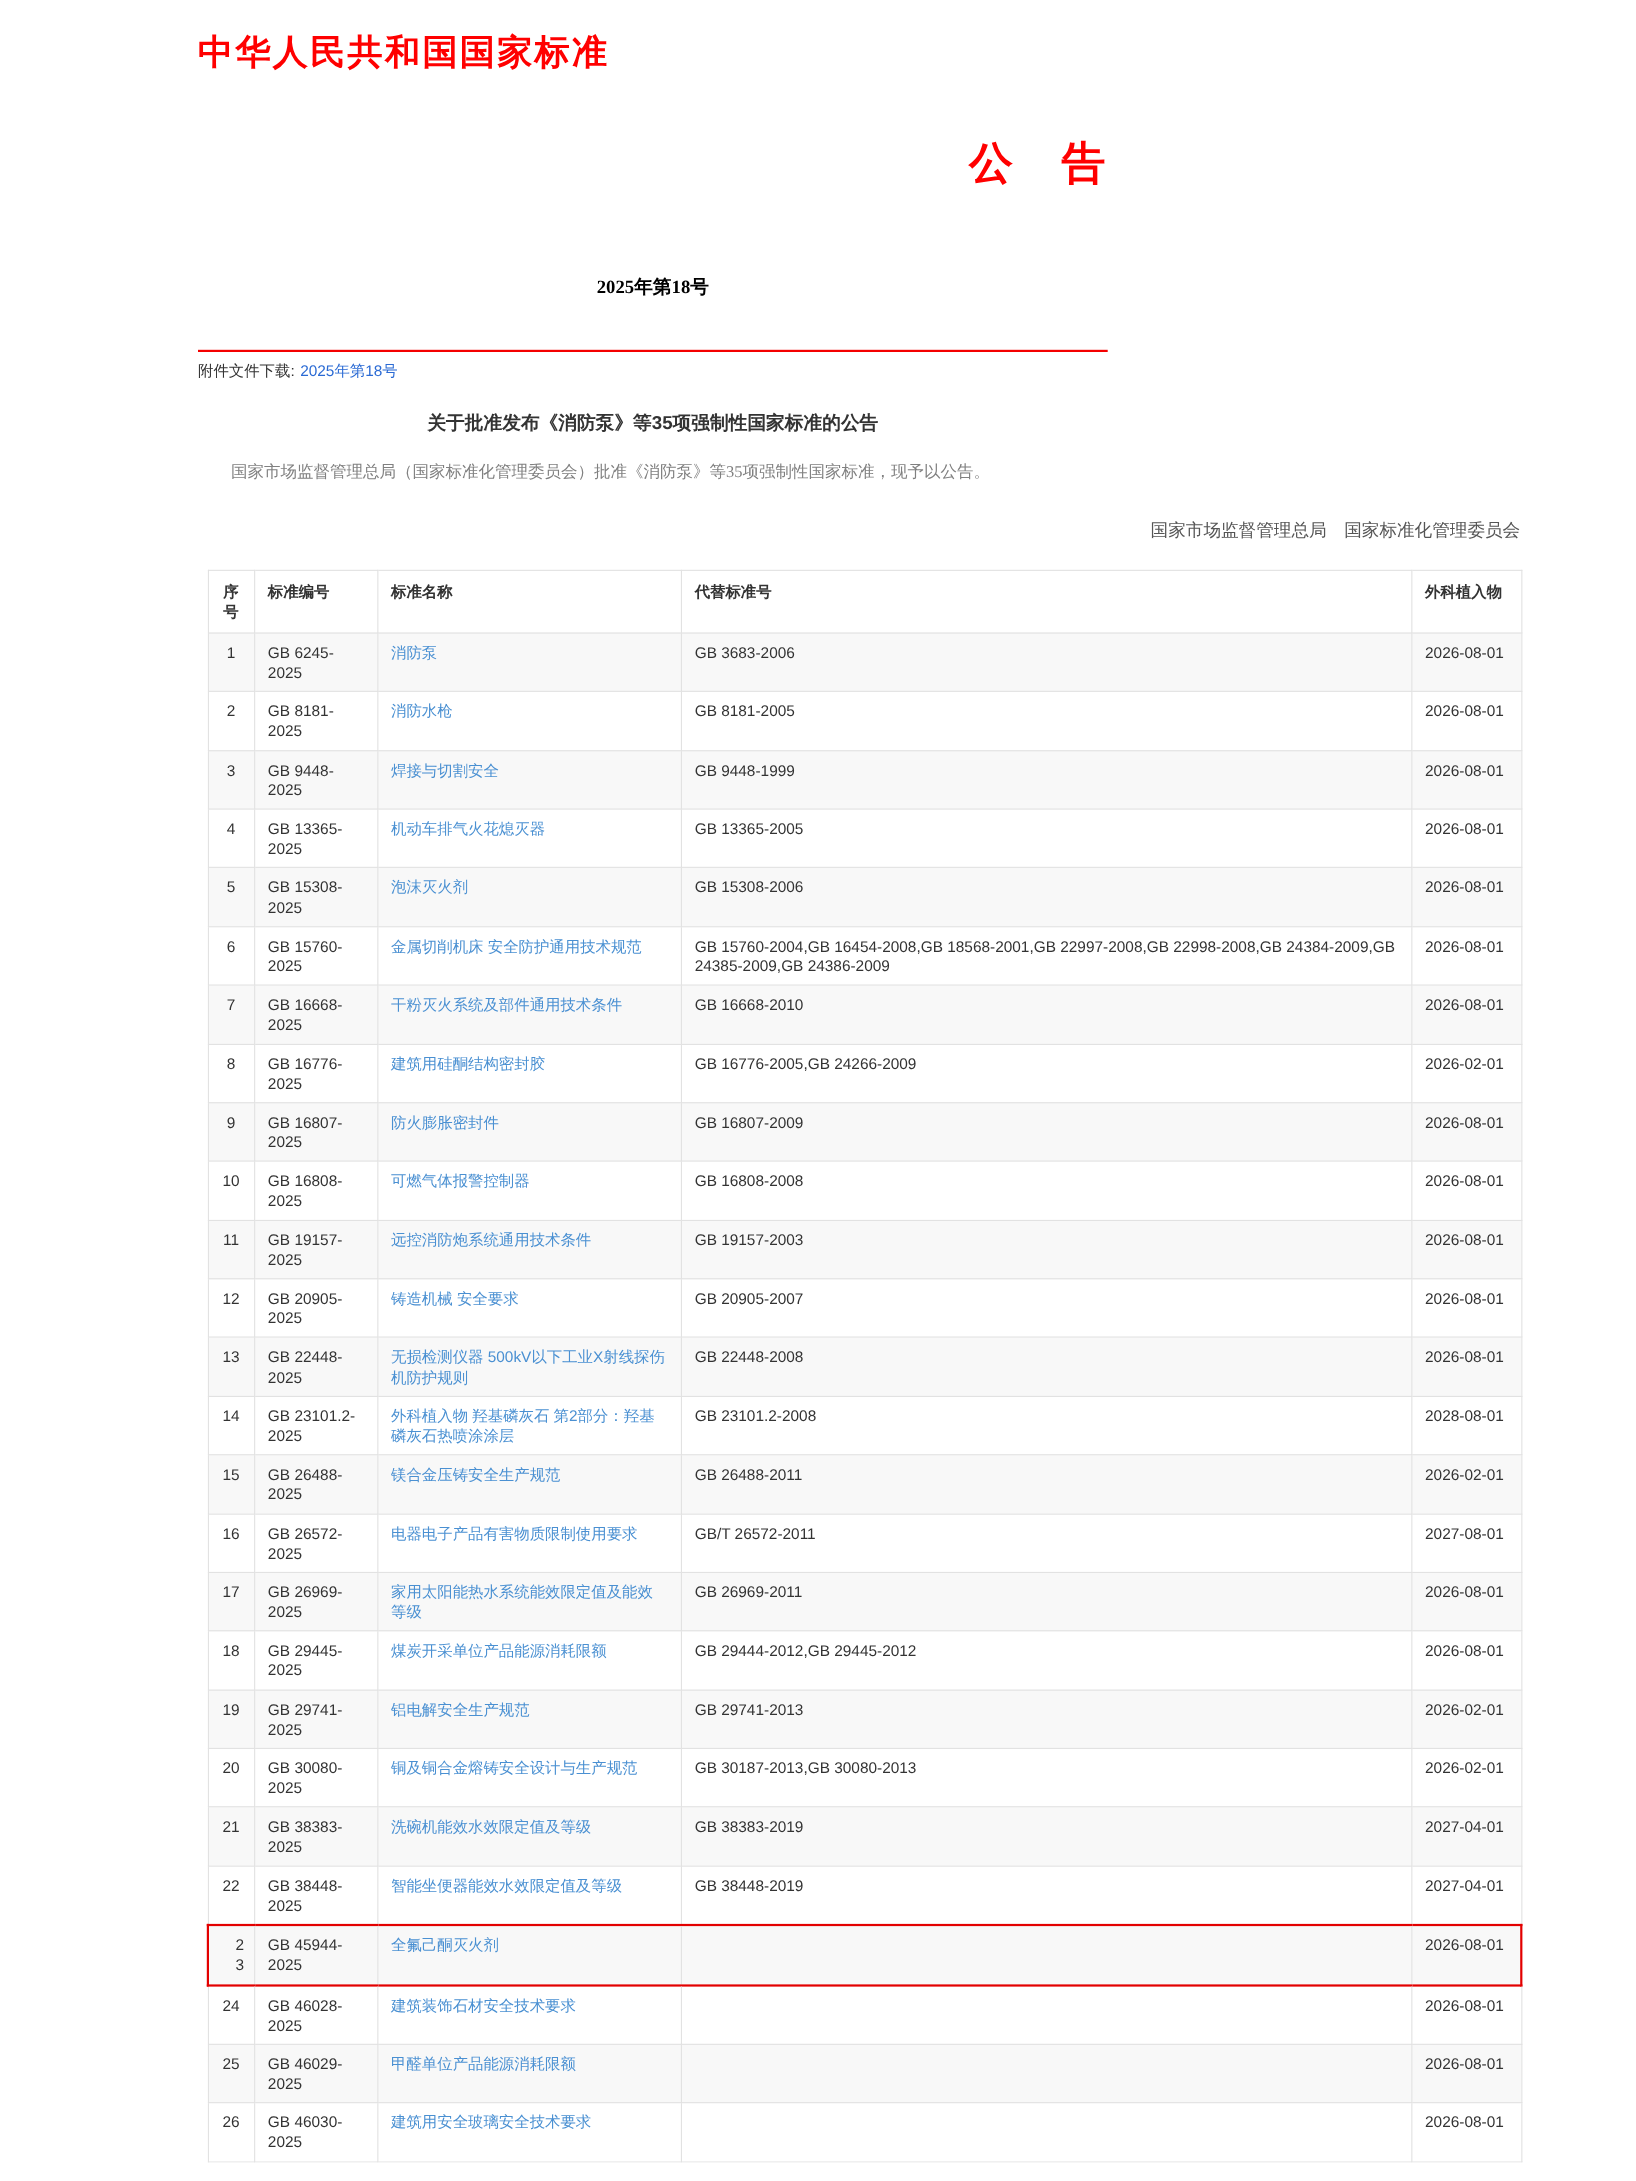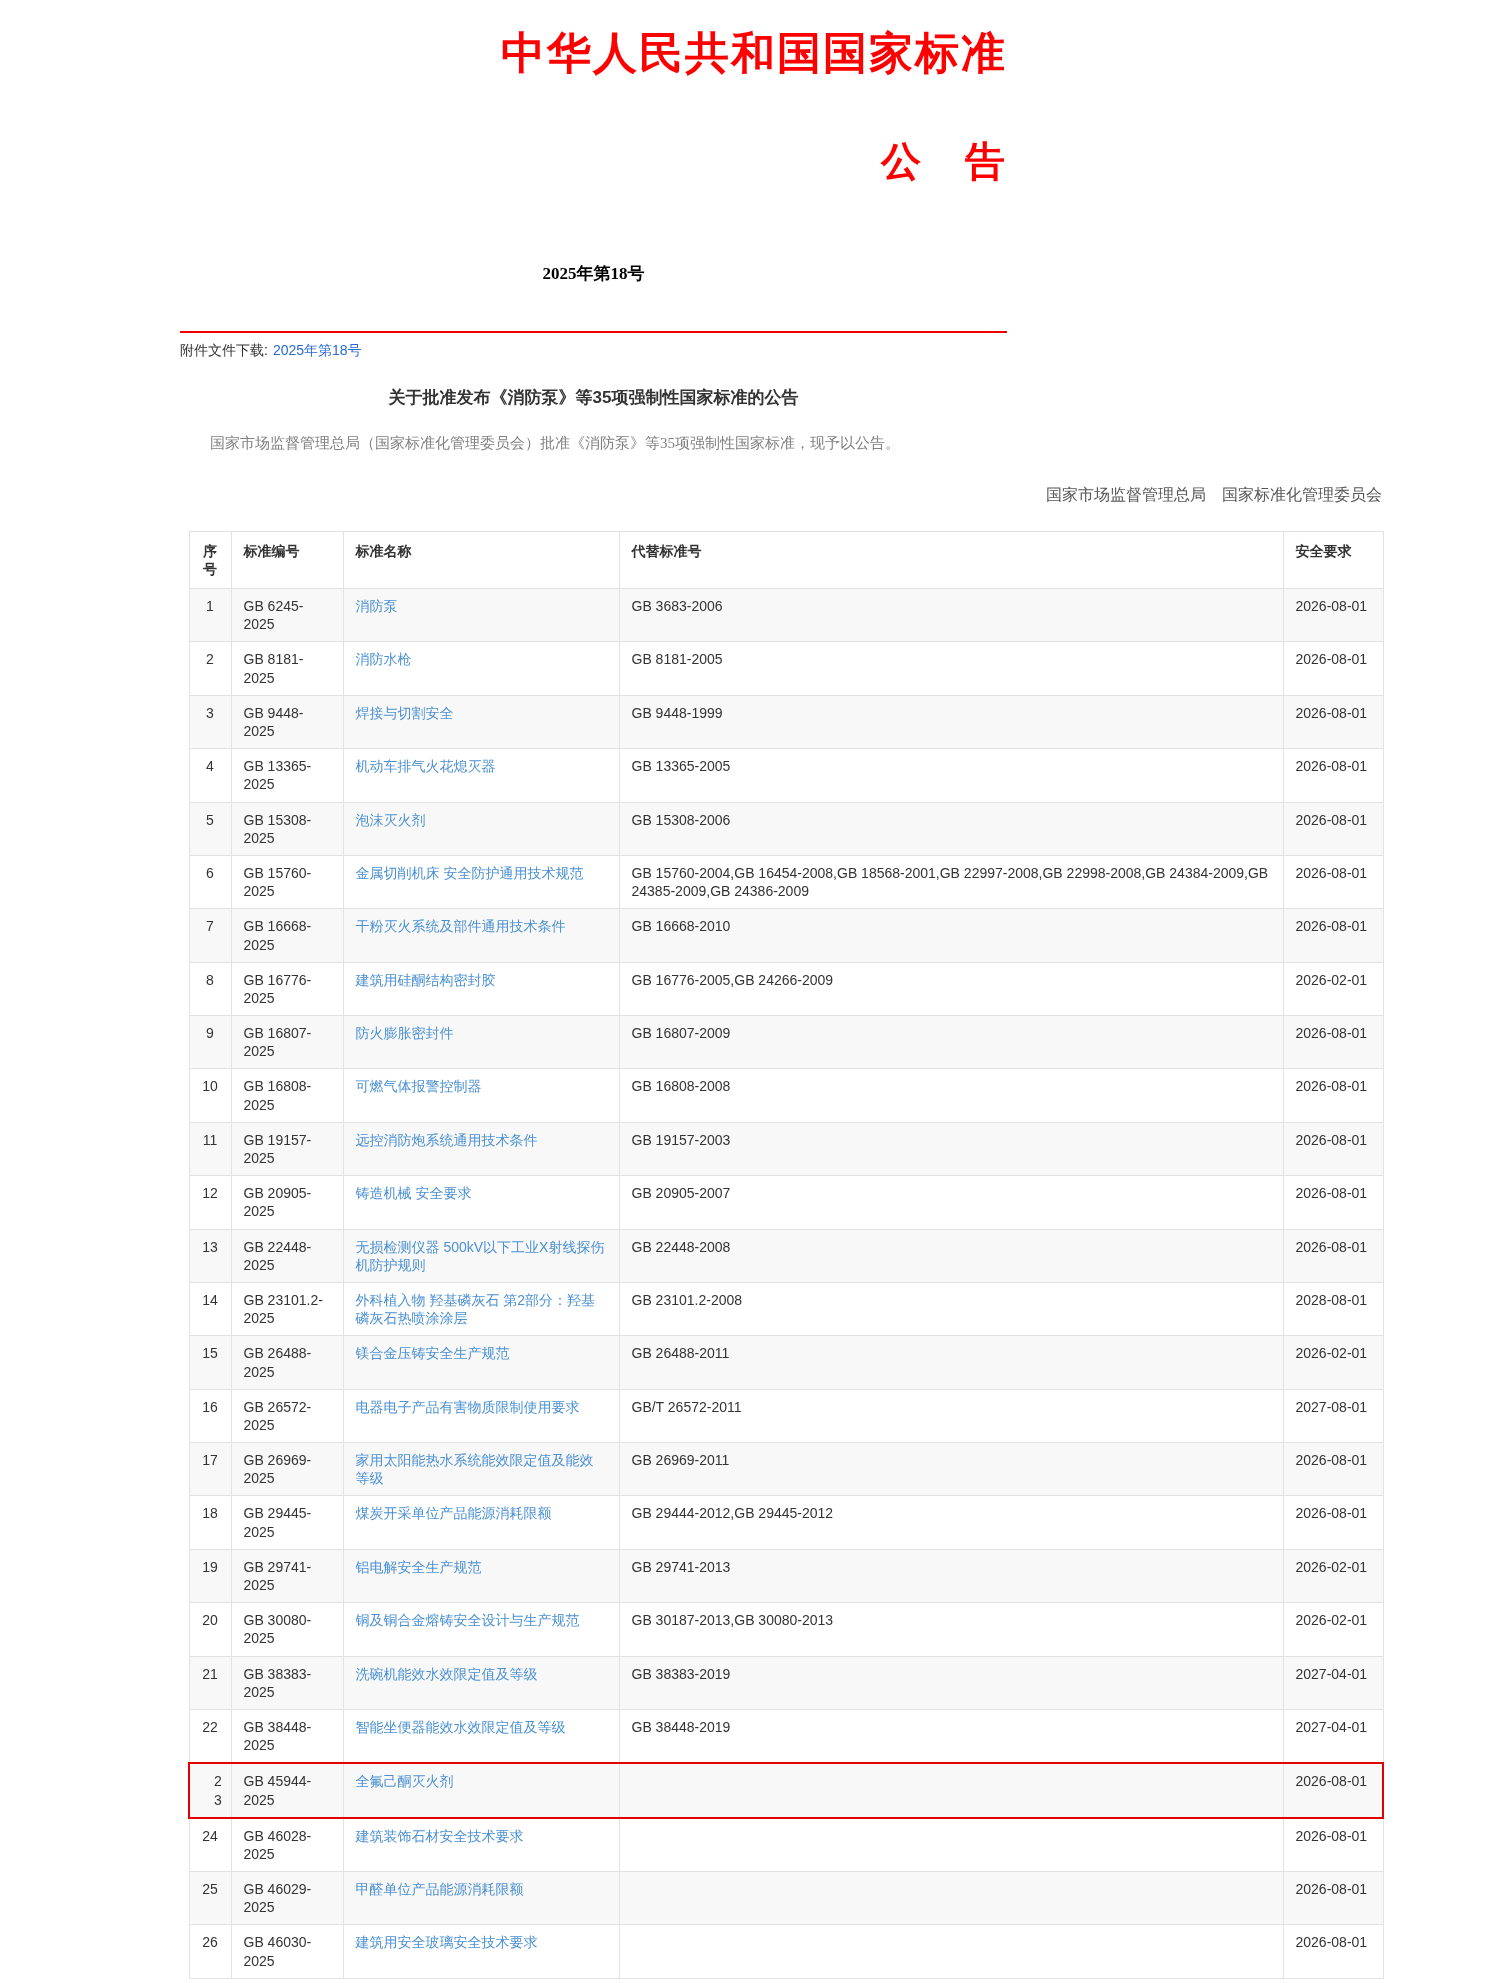--- a/index.html
+++ b/index.html
@@ -9,23 +9,23 @@
     --attach-blue:#2a6ad4;
     --highlight-red:#e30000;
   }
   html,body{margin:0;padding:0;background:#ffffff;}
   body{width:1487px;font-family:"Liberation Sans",sans-serif;color:#333;}
   .page{width:1487px;position:relative;}
   .text-col{margin-left:180px;width:827px;}
   .wide-col{margin-left:188px;width:1194px;}
 
   .main-title{
-    margin:30px 0 0;text-align:right;color:var(--title-red);
+    margin:30px 0 0;text-align:left;color:var(--title-red);
     font-family:"Liberation Serif",serif;font-weight:bold;
-    font-size:44px;line-height:1.1;letter-spacing:2px;
+    font-size:32px;line-height:1.1;letter-spacing:2px;
   }
   .sub-title{
     margin:62px 0 0;text-align:right;color:var(--title-red);
     font-family:"Liberation Serif",serif;font-weight:bold;
     font-size:40px;line-height:1.1;letter-spacing:2px;
   }
   .issue-no{
     margin-top:78px;text-align:center;color:#000;
     font-family:"Liberation Serif",serif;font-weight:bold;font-size:17px;
   }
@@ -89,21 +89,21 @@
         <col style="width:276px">
         <col style="width:664px">
         <col style="width:100px">
       </colgroup>
       <thead>
         <tr>
           <th class="center">序号</th>
           <th>标准编号</th>
           <th>标准名称</th>
           <th>代替标准号</th>
-          <th>安全要求</th>
+          <th>外科植入物</th>
         </tr>
       </thead>
       <tbody id="rows">
           <tr>
             <td class="center">1</td>
             <td>GB 6245-2025</td>
             <td><a class="std-link">消防泵</a></td>
             <td>GB 3683-2006</td>
             <td>2026-08-01</td>
           </tr>

